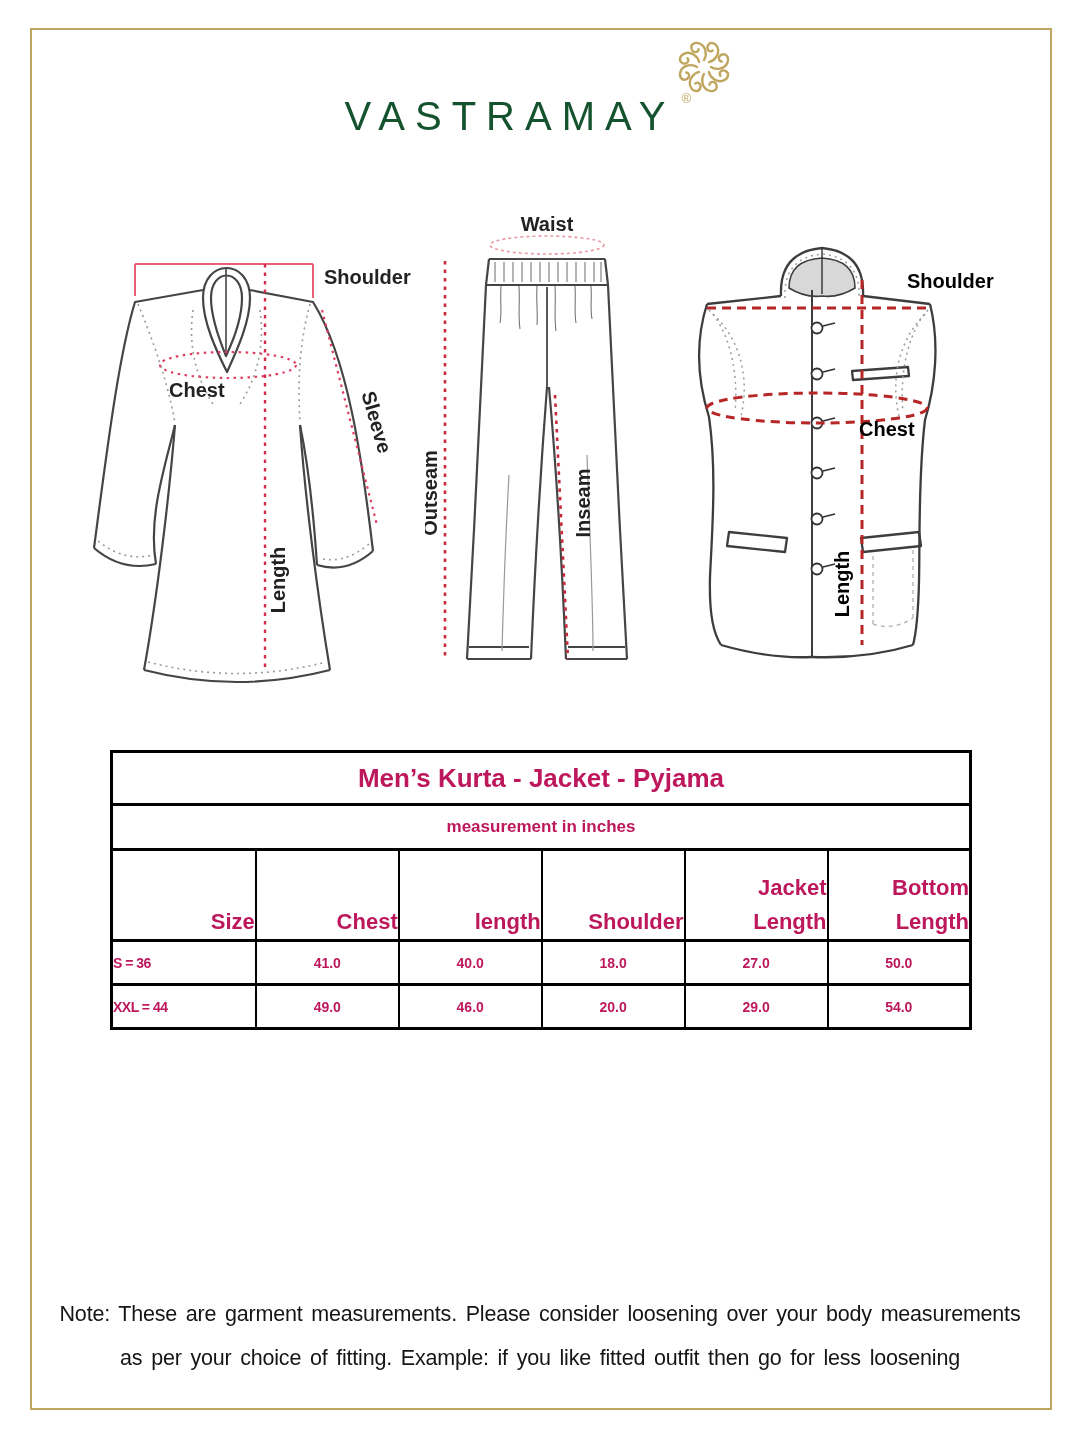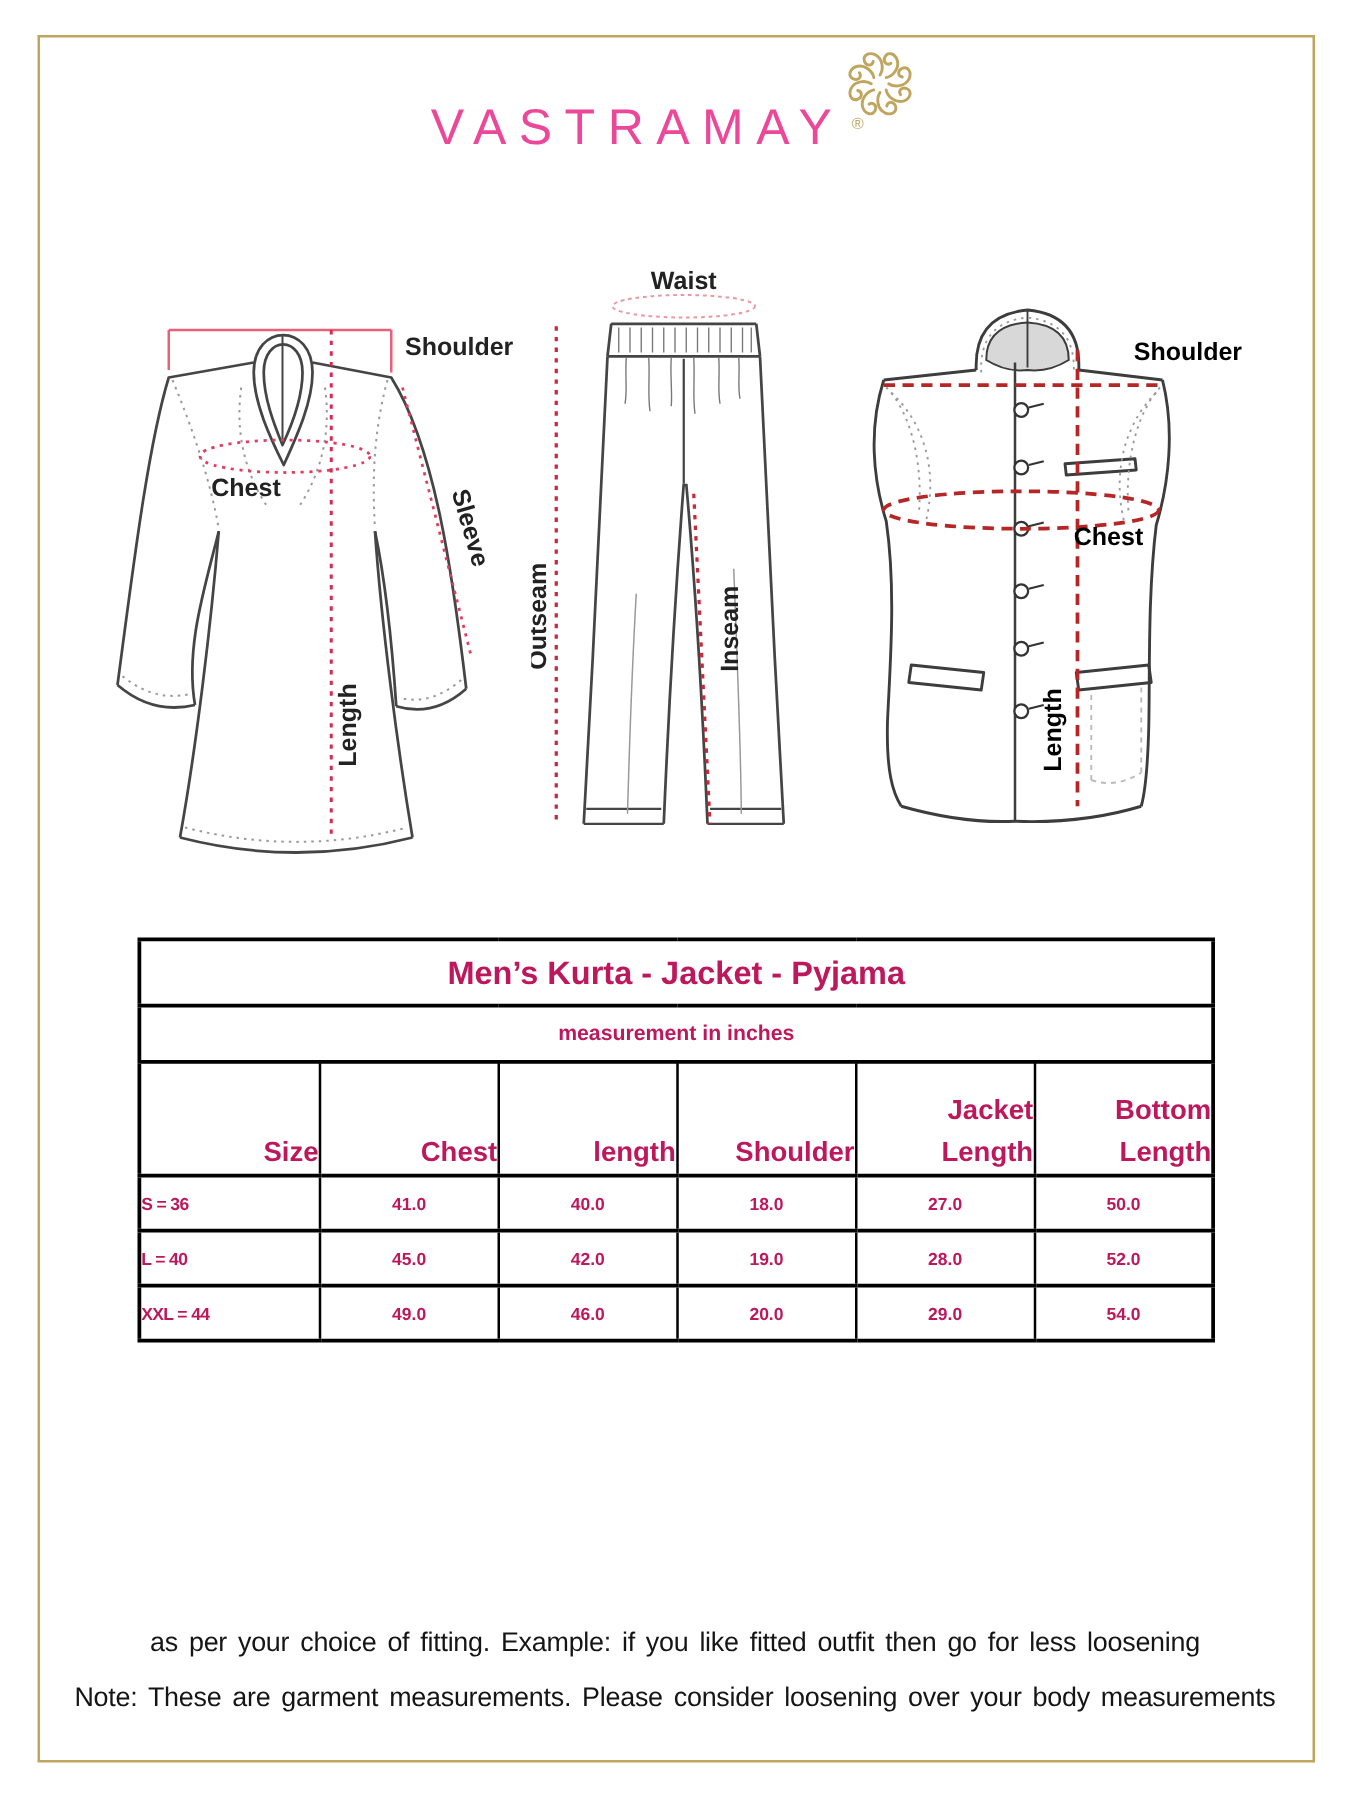--- a/index.html
+++ b/index.html
@@ -11,22 +11,22 @@
     position:absolute; left:30px; top:28px; right:28px; bottom:30px;
     border:2px solid #bfa55e; pointer-events:none;
   }
 
   
   .brand {
     position:absolute; top:36px; left:0; width:100%;
     display:flex; justify-content:center; align-items:flex-start;
   }
   .brand-text {
-    font-size:40px; letter-spacing:10px; color:#ec4899;
-    font-weight:400; line-height:1; margin-top:46px;
+    font-size:40px; letter-spacing:10px; color:#14532d;
+    font-weight:400; line-height:1; margin-top:60px;
   }
   .brand-mark { display:flex; flex-direction:column; align-items:flex-start; margin-left:-2px; }
   .brand-mark svg { width:62px; height:62px; }
   .reg { color:#bfa55e; font-size:13px; margin:-6px 0 0 8px; line-height:1; }
 
   
   .diagram { position:absolute; }
   .d-kurta  { left:72px;  top:218px; }
   .d-pyjama { left:425px; top:205px; }
   .d-jacket { left:685px; top:232px; }
@@ -227,35 +227,27 @@
       </tr>
       <tr>
         <td class="val sizecol">S = 36</td>
         <td class="val">41.0</td>
         <td class="val">40.0</td>
         <td class="val">18.0</td>
         <td class="val">27.0</td>
         <td class="val">50.0</td>
       </tr>
       <tr>
-        <td class="val sizecol">L = 40</td>
-        <td class="val">45.0</td>
-        <td class="val">42.0</td>
-        <td class="val">19.0</td>
-        <td class="val">28.0</td>
-        <td class="val">52.0</td>
-      </tr>
-      <tr>
         <td class="val sizecol">XXL = 44</td>
         <td class="val">49.0</td>
         <td class="val">46.0</td>
         <td class="val">20.0</td>
         <td class="val">29.0</td>
         <td class="val">54.0</td>
       </tr>
     </tbody>
   </table>
 
   <div class="note">
+    <span>Note: These are garment measurements. Please consider loosening over your body measurements</span>
     <span>as per your choice of fitting. Example: if you like fitted outfit then go for less loosening</span>
-    <span>Note: These are garment measurements. Please consider loosening over your body measurements</span>
   </div>
 </div>
 
 </body></html>

